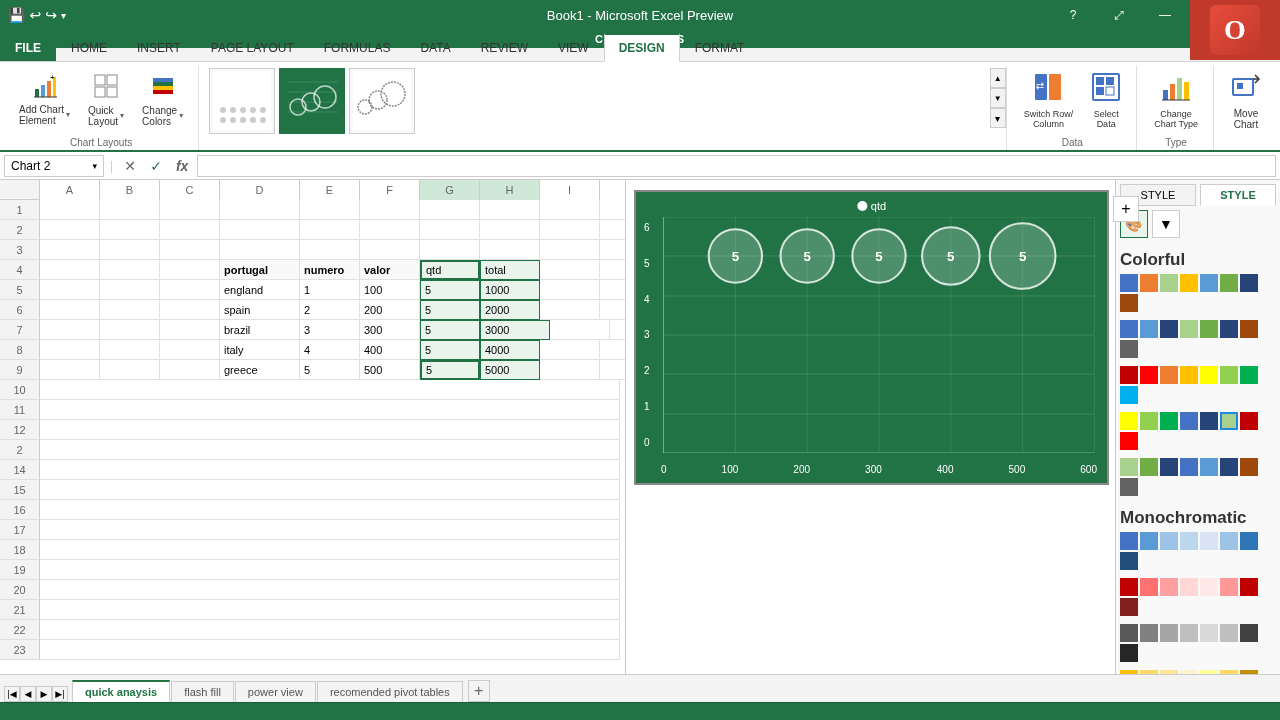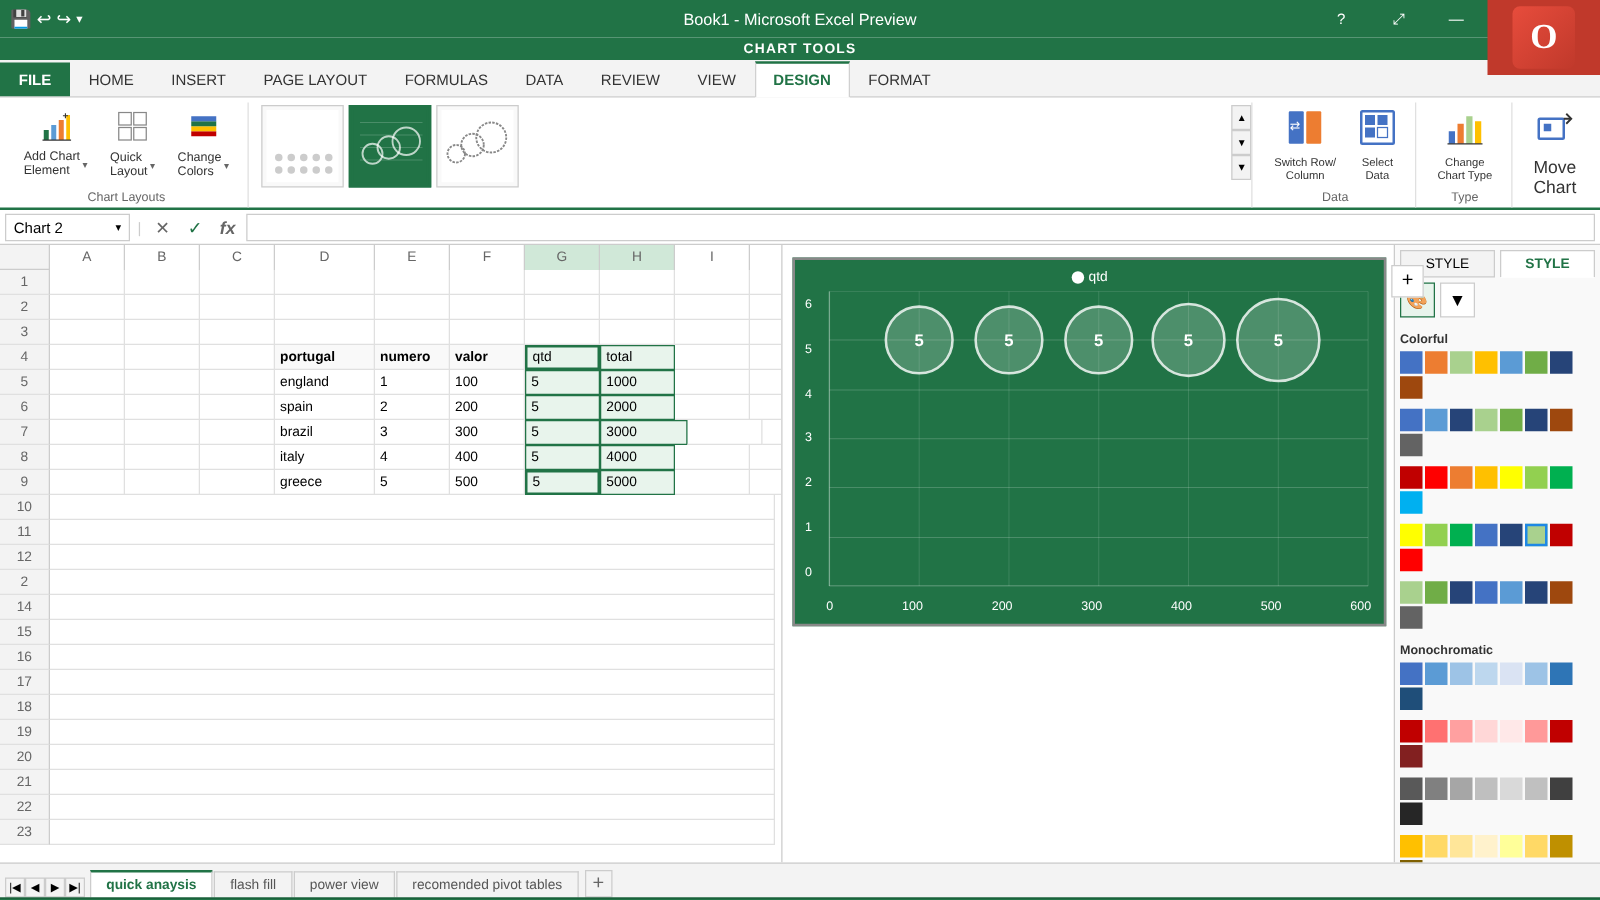--- a/index.html
+++ b/index.html
@@ -10,21 +10,21 @@
     #title-bar .title { color: #fff; font-size: 13px; font-weight: 500; }
     #title-bar .win-controls { position: absolute; right: 0; top: 0; display: flex; }
     #title-bar .win-btn { width: 46px; height: 30px; display: flex; align-items: center; justify-content: center; color: #fff; font-size: 12px; cursor: pointer; }
     #title-bar .quick-access { position: absolute; left: 8px; display: flex; align-items: center; gap: 4px; }
 
     
     #chart-tools-banner { height: 18px; background: #217346; display: flex; align-items: center; justify-content: center; }
     #chart-tools-banner span { color: #fff; font-size: 11px; font-weight: 600; letter-spacing: 1px; }
 
     
-    #ribbon-tabs { height: 30px; background: #f3f3f3; display: flex; align-items: flex-end; border-bottom: 1px solid #d0d0d0; position: relative; }
+    #ribbon-tabs { height: 14px; background: #f3f3f3; display: flex; align-items: flex-end; border-bottom: 1px solid #d0d0d0; position: relative; }
     .tab { padding: 6px 14px; font-size: 12px; cursor: pointer; border: 1px solid transparent; border-bottom: none; color: #333; }
     .tab.active-blue { background: #fff; color: #333; border: 1px solid #d0d0d0; border-bottom: 1px solid #fff; margin-bottom: -1px; }
 
     
     #ribbon { height: 90px; background: #fff; border-bottom: 2px solid #217346; display: flex; align-items: stretch; padding: 4px 4px 0; gap: 2px; }
     .ribbon-group { display: flex; flex-direction: column; align-items: flex-start; border-right: 1px solid #e0e0e0; padding: 0 8px 16px; position: relative; min-width: fit-content; }
     .ribbon-group-label { position: absolute; bottom: 2px; left: 0; right: 0; text-align: center; font-size: 10px; color: #666; }
     .ribbon-buttons { display: flex; gap: 4px; align-items: center; flex: 1; }
     .rb { display: flex; flex-direction: column; align-items: center; justify-content: center; cursor: pointer; padding: 4px 6px; border: 1px solid transparent; border-radius: 2px; min-width: 36px; gap: 2px; }
     .rb .label { font-size: 10px; color: #333; text-align: center; white-space: nowrap; }
@@ -51,21 +51,21 @@
     .cell.header-cell { font-weight: 600; background: #f9f9f9; }
 
     
     #style-panel { width: 165px; background: #f9f9f9; border-left: 1px solid #ccc; display: flex; flex-direction: column; padding: 4px; }
     .style-panel-header { display: flex; gap: 4px; margin-bottom: 4px; }
     .panel-tab { flex: 1; padding: 4px; text-align: center; font-size: 11px; border: 1px solid #ccc; cursor: pointer; background: #f3f3f3; }
     .panel-tab.active { background: #fff; border-bottom-color: #fff; color: #217346; font-weight: 600; }
     .panel-icons { display: flex; gap: 4px; margin-bottom: 8px; }
     .panel-icon-btn { width: 28px; height: 28px; border: 1px solid #ccc; background: #fff; display: flex; align-items: center; justify-content: center; cursor: pointer; font-size: 14px; }
     .panel-icon-btn.active { border-color: #217346; background: #e8f4ec; }
-    .color-section-title { font-size: 10px; font-weight: 600; color: #333; margin: 4px 0; }
+    .color-section-title { font-size: 17px; font-weight: 600; color: #333; margin: 4px 0; }
     .color-grid { display: flex; gap: 2px; flex-wrap: wrap; margin-bottom: 8px; }
     .color-swatch { width: 18px; height: 18px; cursor: pointer; border: 1px solid transparent; }
 
     
     #status-bar { height: 28px; background: #217346; color: #fff; display: flex; align-items: center; justify-content: space-between; padding: 0 8px; font-size: 11px; border-top: 1px solid #1a5c38; }
 
     
     #sheet-tabs-bar { height: 28px; background: #f3f3f3; border-top: 1px solid #ccc; display: flex; align-items: flex-end; padding-left: 4px; }
     .sheet-tab { padding: 4px 12px; font-size: 11px; border: 1px solid #ccc; border-bottom: none; background: #f3f3f3; cursor: pointer; color: #555; margin-right: 1px; }
     .sheet-tab.active { background: #fff; color: #217346; font-weight: 600; border-top: 2px solid #217346; }
@@ -257,21 +257,21 @@
     <div class="ribbon-buttons">
       <div class="rb">
         <div style="font-size:20px;">
           <svg width="30" height="30" viewBox="0 0 30 30">
             <rect x="2" y="8" width="20" height="16" rx="1" fill="none" stroke="#4472c4" stroke-width="2"></rect>
             <rect x="6" y="12" width="6" height="6" fill="#4472c4"></rect>
             <path d="M24 4 L28 8 L24 12" fill="none" stroke="#333" stroke-width="1.5"></path>
             <line x1="22" y1="8" x2="27" y2="8" stroke="#333" stroke-width="1.5"></line>
           </svg>
         </div>
-        <div class="label" style="font-size:14px;text-align:left;">Move<br>Chart</div>
+        <div class="label" style="font-size:10px;text-align:left;">Move<br>Chart</div>
       </div>
     </div>
     <div class="ribbon-group-label"></div>
   </div>
 </div>
 
 <div id="formula-bar">
   <div id="name-box">
     <span>Chart 2</span>
     <span style="font-size:9px;">▾</span>

